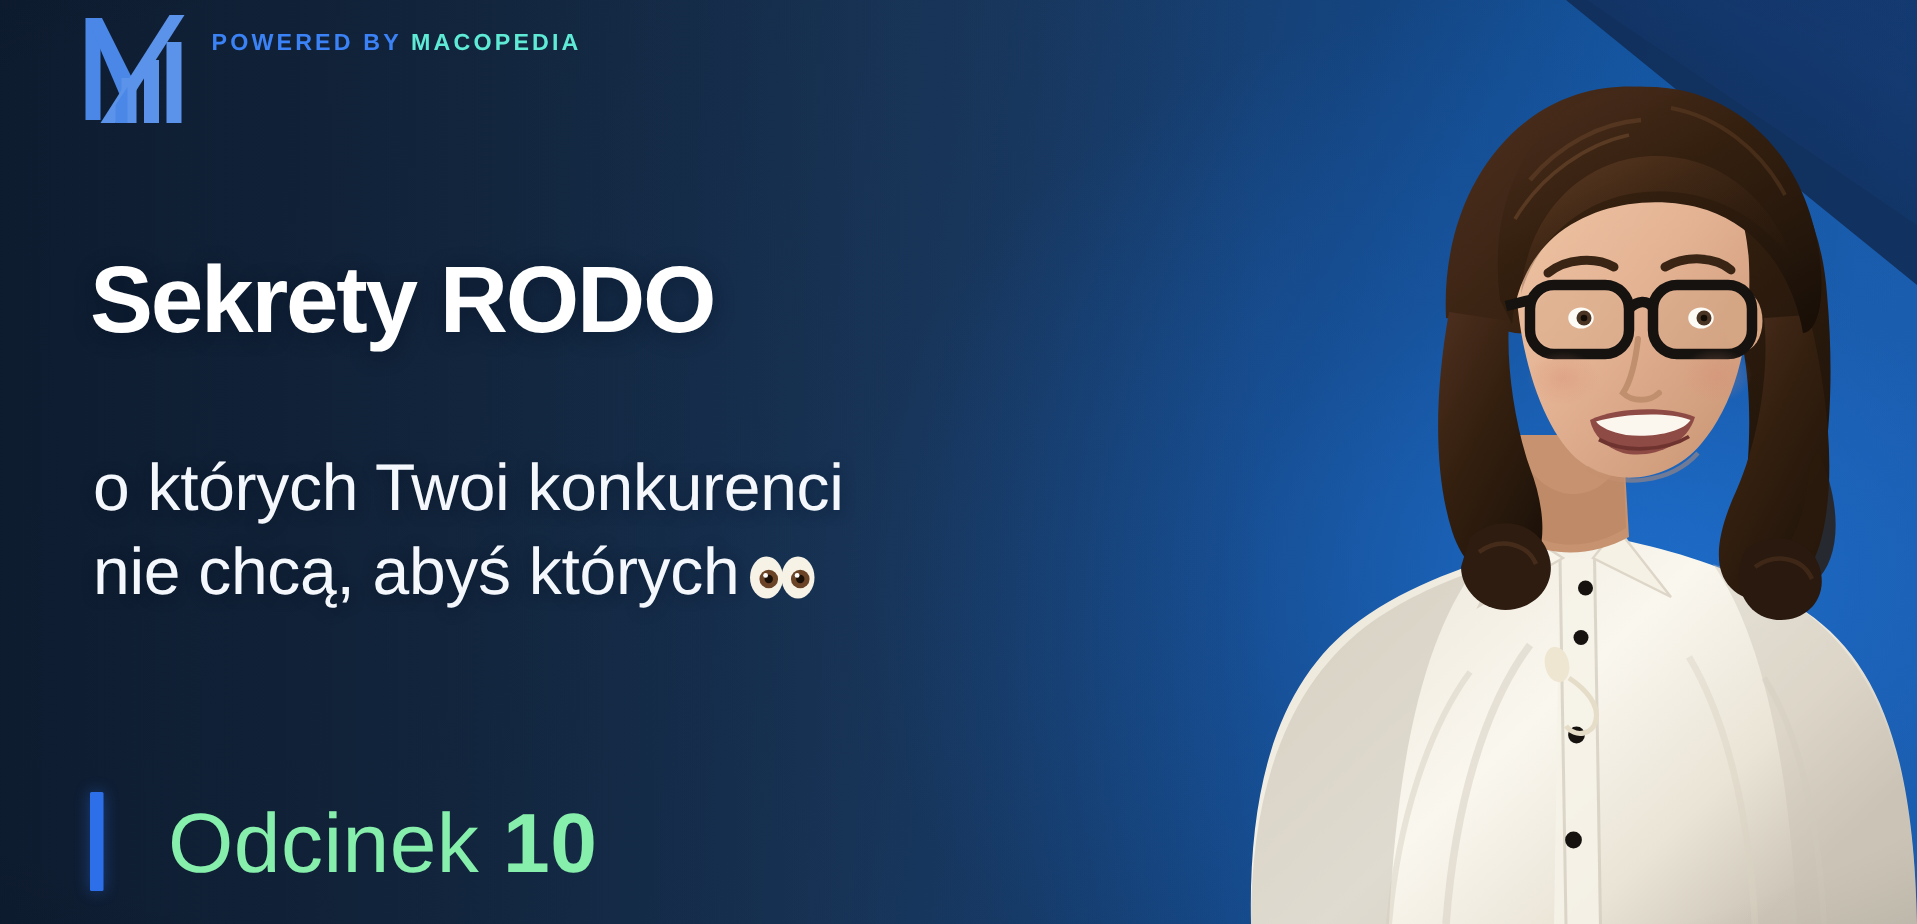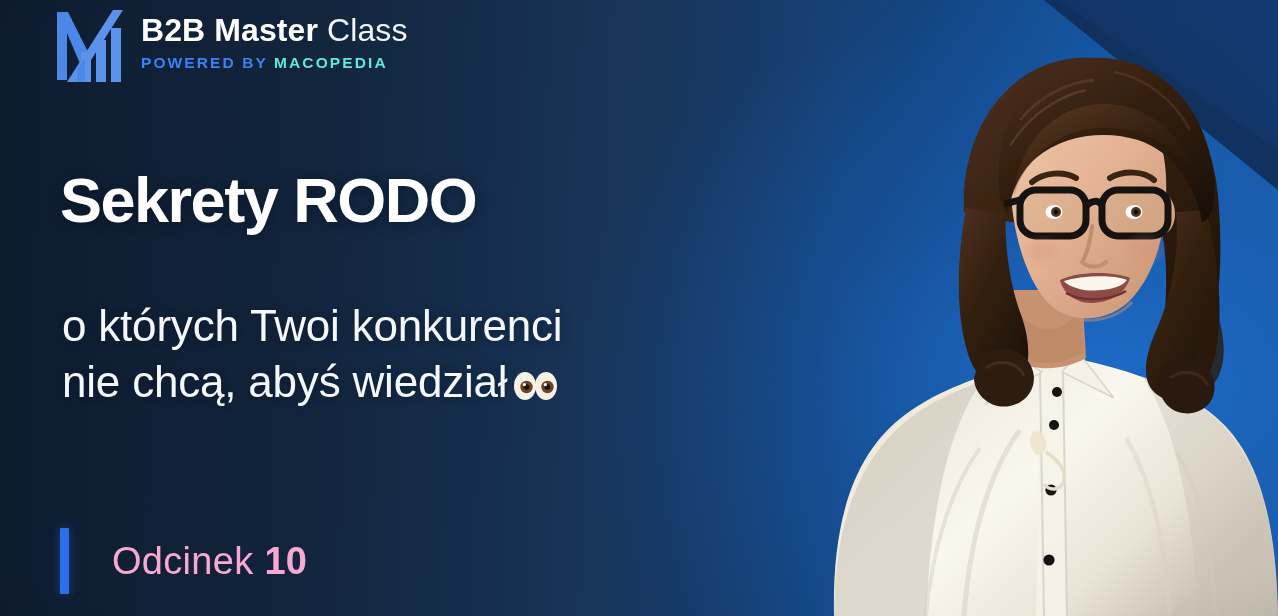--- a/index.html
+++ b/index.html
@@ -103,21 +103,21 @@
   
   .episode{
     position:absolute; left:60px; top:528px;
     display:flex; align-items:center; gap:43px;
   }
   .episode-bar{
     width:9px; height:66px; background:#2d6fe8; border-radius:1px;
     box-shadow:0 0 10px rgba(45,111,232,.45);
   }
   .episode-text{
-    font-size:38px; font-weight:300; color:#f9a8d4; letter-spacing:.3px;
+    font-size:56px; font-weight:300; color:#86efac; letter-spacing:.3px;
     white-space:nowrap;
   }
   .episode-text .num{ font-weight:700; }
 
   
   .person{
     position:absolute; right:-6px; bottom:0;
     width:470px; height:616px;
   }
   .person svg{ display:block; width:100%; height:100%; }
@@ -305,35 +305,32 @@
 
       <path d="M 22 74 L 12 74 L 58 2 L 68 2 Z" fill="#5b93ea"></path>
 
       <rect x="26" y="44" width="10" height="30" fill="#5b93ea"></rect>
       <rect x="41" y="32" width="10" height="42" fill="#5b93ea"></rect>
       <rect x="56" y="20" width="10" height="54" fill="#5b93ea"></rect>
 
       <path d="M 22 74 L 30 74 L 30 50 L 22 62 Z" fill="#4a87e6"></path>
     </svg>
     <div class="logo-text">
-      <div class="logo-title">
-        <span class="strong">B2B Master</span><span class="light"> Class</span>
-      </div>
       <div class="logo-sub">
         <span class="pw">POWERED BY </span><span class="brand">MACOPEDIA</span>
       </div>
     </div>
   </div>
 
   <div class="headline">Sekrety RODO</div>
 
   <div class="subhead">
     <div>o których Twoi konkurenci</div>
     <div>
-      <span>nie chcą, abyś wiedział</span><svg class="eyes-svg" width="46" height="34" viewBox="0 0 46 34">
+      <span>nie chcą, abyś których</span><svg class="eyes-svg" width="46" height="34" viewBox="0 0 46 34">
         <ellipse cx="12" cy="17" rx="11" ry="14" fill="#f6f2e6"></ellipse>
         <ellipse cx="33" cy="17" rx="11" ry="14" fill="#f6f2e6"></ellipse>
         <circle cx="13.5" cy="18" r="6.2" fill="#6b4326"></circle>
         <circle cx="34.5" cy="18" r="6.2" fill="#6b4326"></circle>
         <circle cx="13.5" cy="18" r="2.8" fill="#1a0f06"></circle>
         <circle cx="34.5" cy="18" r="2.8" fill="#1a0f06"></circle>
         <circle cx="11.4" cy="15.6" r="1.6" fill="#ffffff"></circle>
         <circle cx="32.4" cy="15.6" r="1.6" fill="#ffffff"></circle>
       </svg>
     </div>

